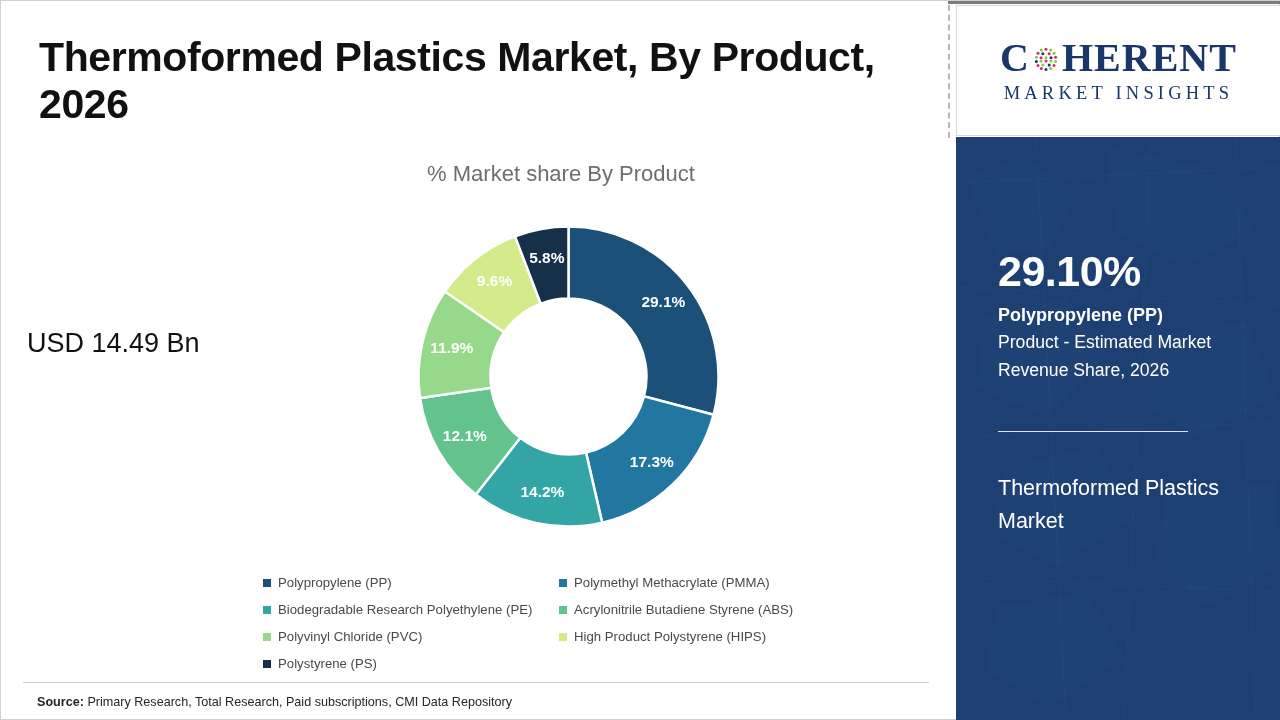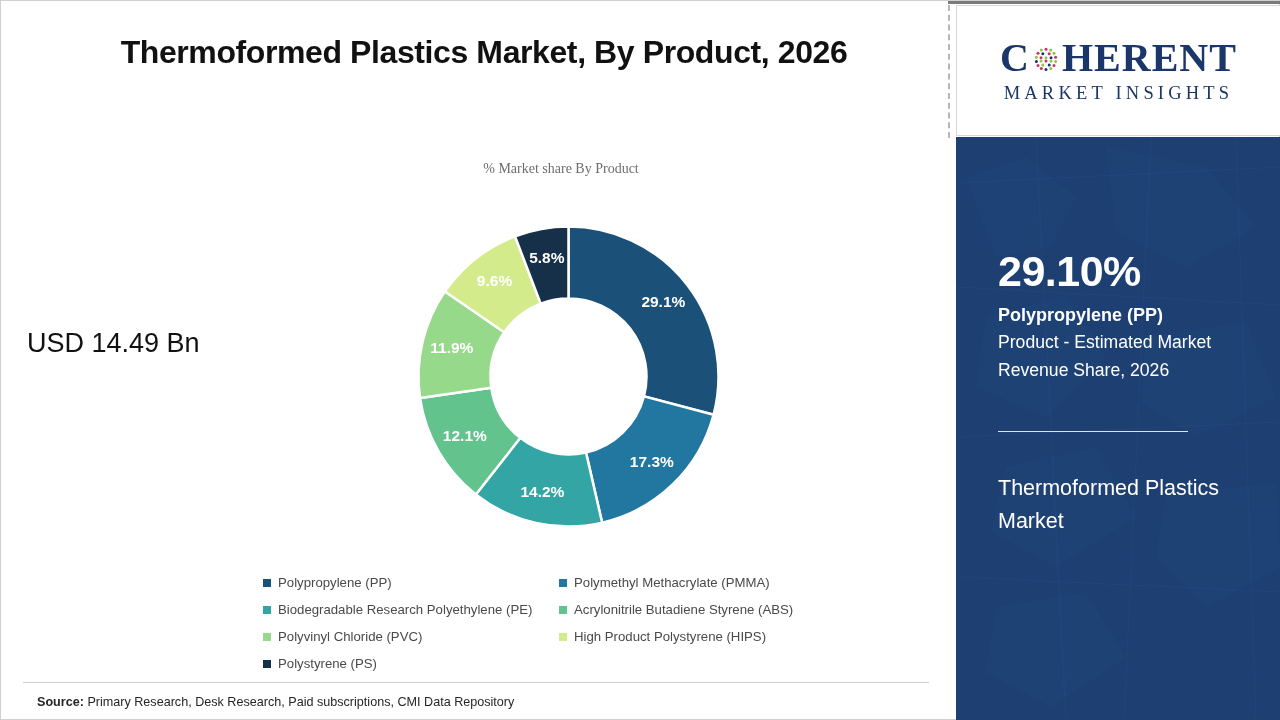--- a/index.html
+++ b/index.html
@@ -20,36 +20,35 @@
   #main-area {
     position: absolute;
     left: 0; top: 0;
     width: 948px; height: 720px;
   }
 
   #page-title {
     position: absolute;
     left: 38px; top: 33px;
     width: 890px;
-    font-size: 32px;
+    font-size: 41px;
     font-weight: bold;
     color: #111111;
     letter-spacing: -0.4px;
     font-family: "Liberation Sans", sans-serif;
-    text-align: center;
   }
 
   #chart-subtitle {
     position: absolute;
     left: 340px; top: 160px;
     width: 440px;
     text-align: center;
-    font-size: 14px;
+    font-size: 22px;
     color: #6e6e6e;
-    font-family: Liberation Serif, serif;
+    font-family: Liberation Sans, sans-serif;
   }
 
   #total-market-block {
     position: absolute;
     left: 26px; top: 322px;
     width: 300px;
     color: #111111;
   }
   #total-market-label {
     font-size: 24.5px;
@@ -295,21 +294,21 @@
         </div>
         <div class="legend-row">
           <div class="legend-item col-a">
             <span class="legend-swatch" style="background: rgb(22, 48, 74);"></span>
             <span>Polystyrene (PS)</span>
           </div>
         </div>
       </div>
 
     <div id="source-divider"></div>
-    <div id="source-line"><b>Source:</b><span> Primary Research, Desk Research, Paid subscriptions, CMI Data Repository</span></div>
+    <div id="source-line"><b>Source:</b><span> Primary Research, Total Research, Paid subscriptions, CMI Data Repository</span></div>
   </div>
 
   <div id="top-rule"></div>
   <div id="dashed-divider"></div>
 
   <div id="logo-box">
     <div id="logo-wordmark">
       <span>C</span>
       <svg id="logo-globe" viewBox="0 0 30 30">
         <g>

